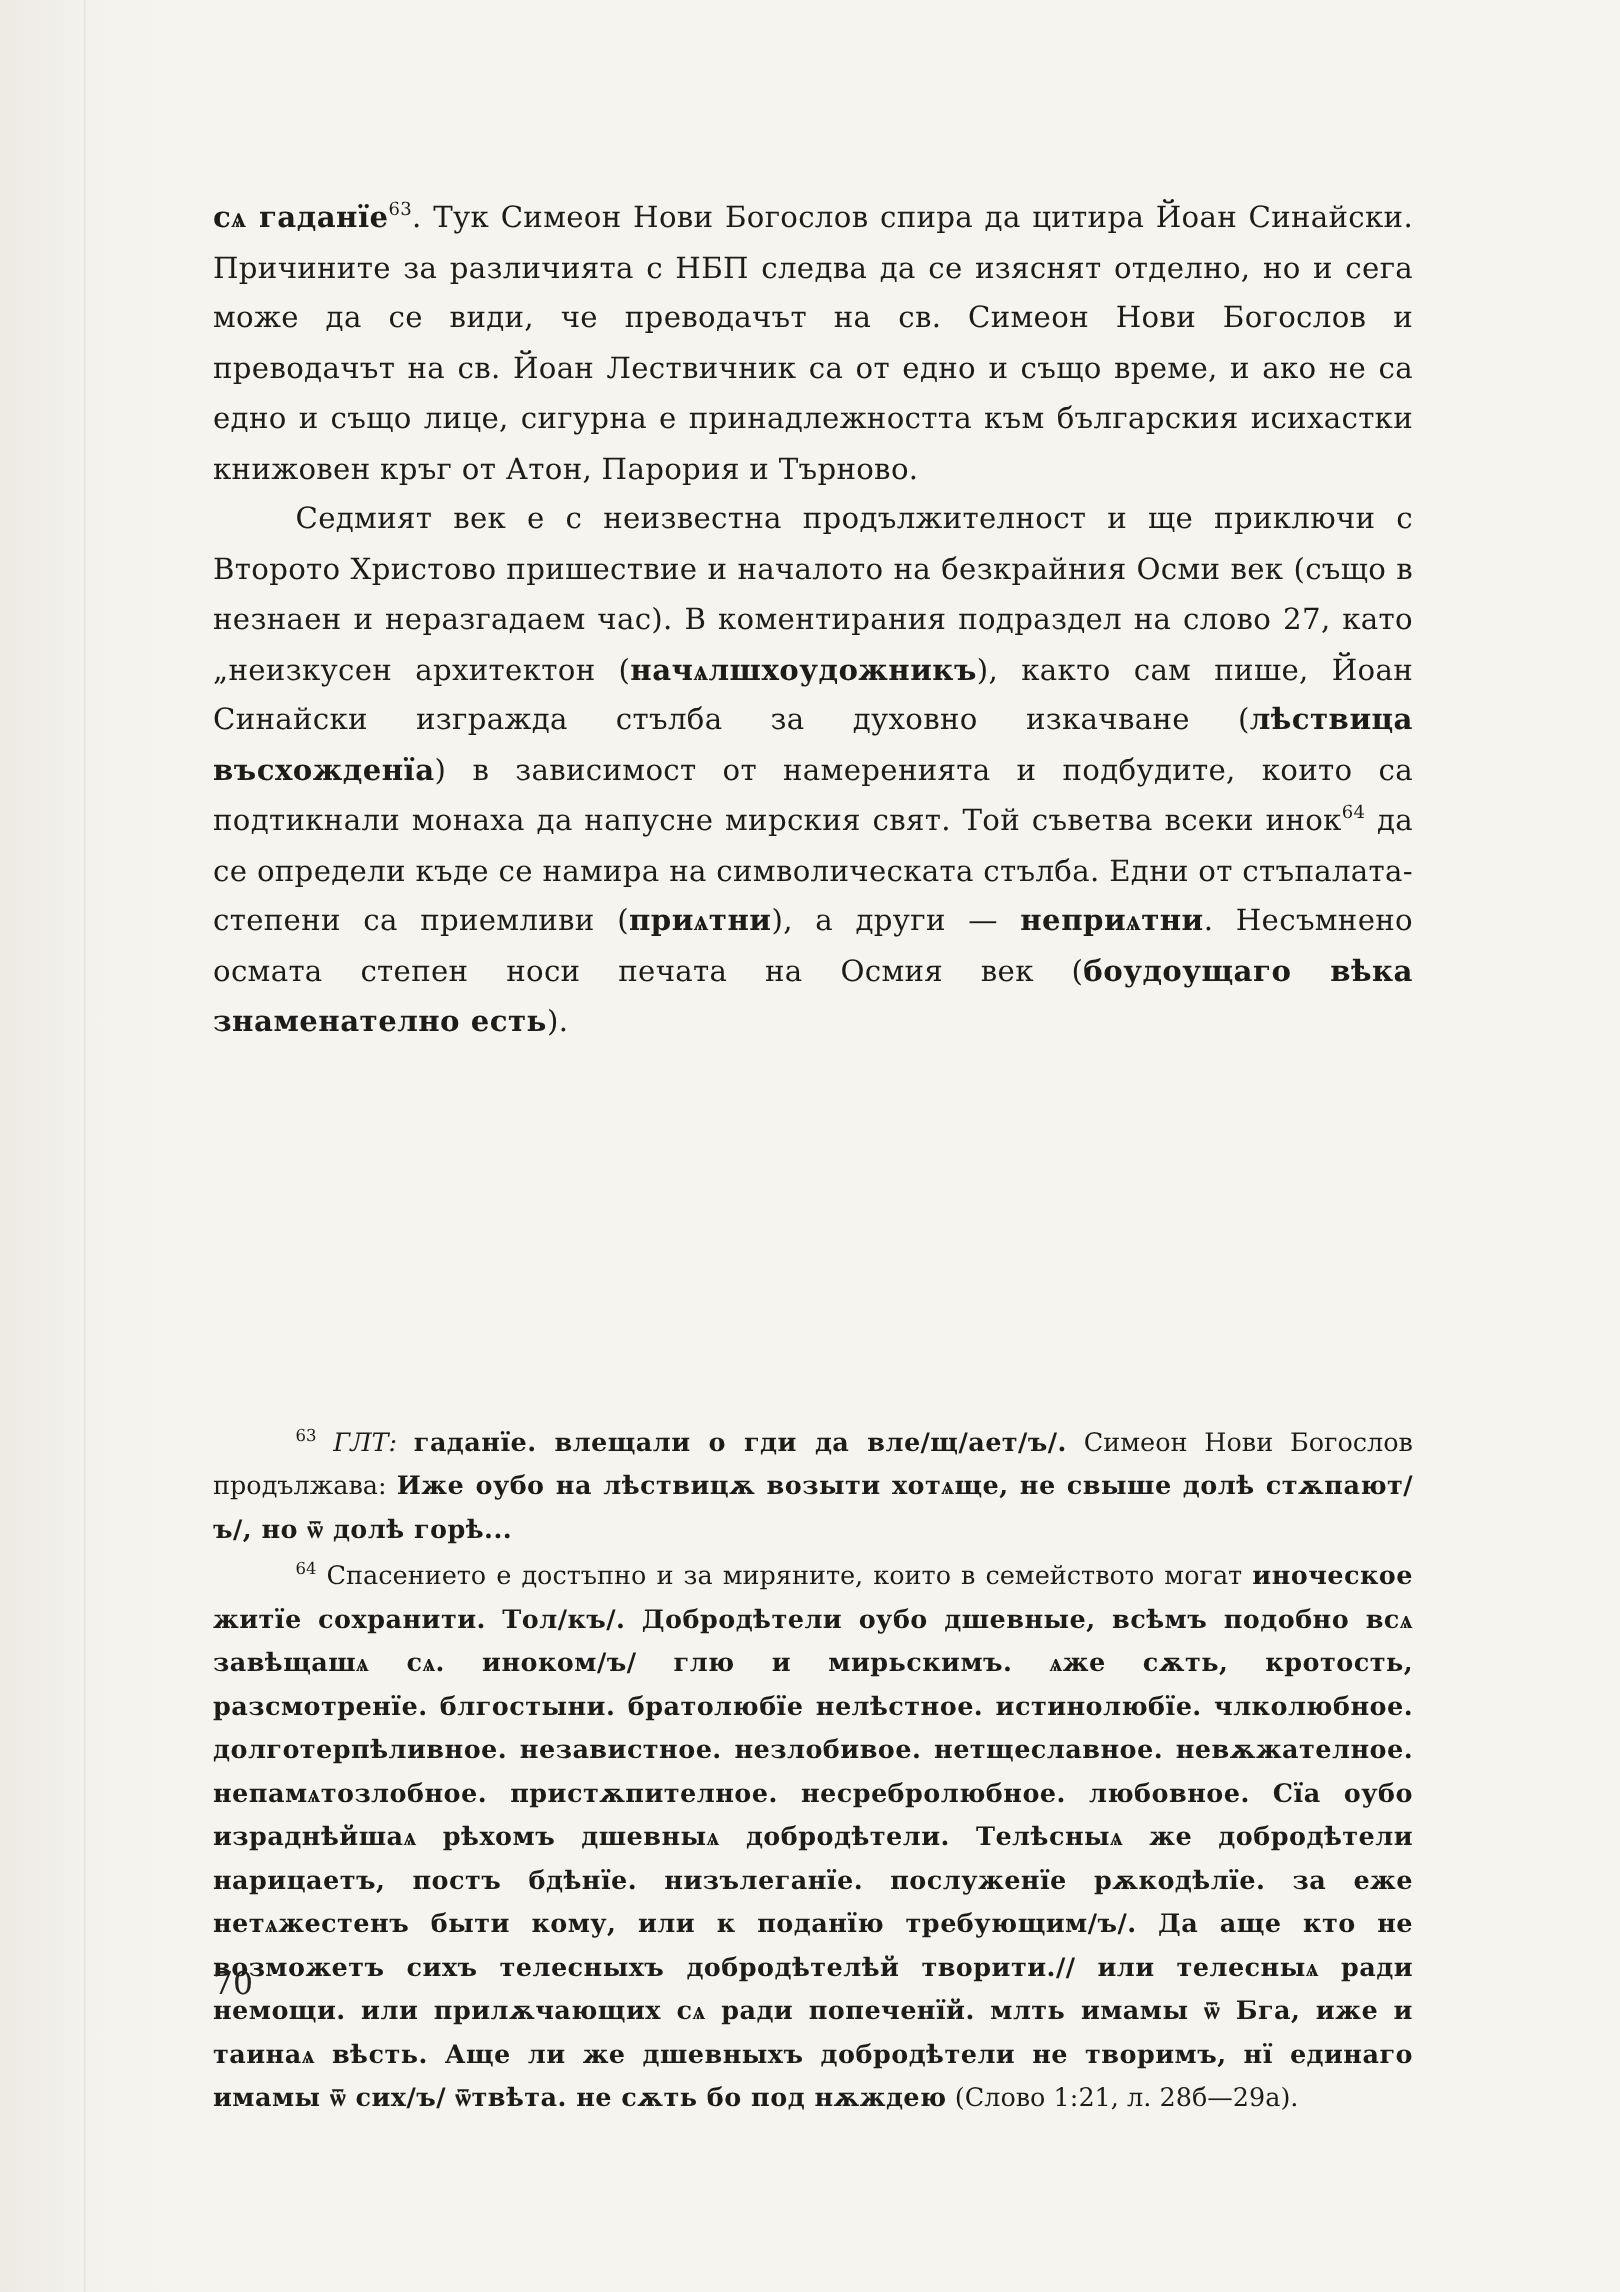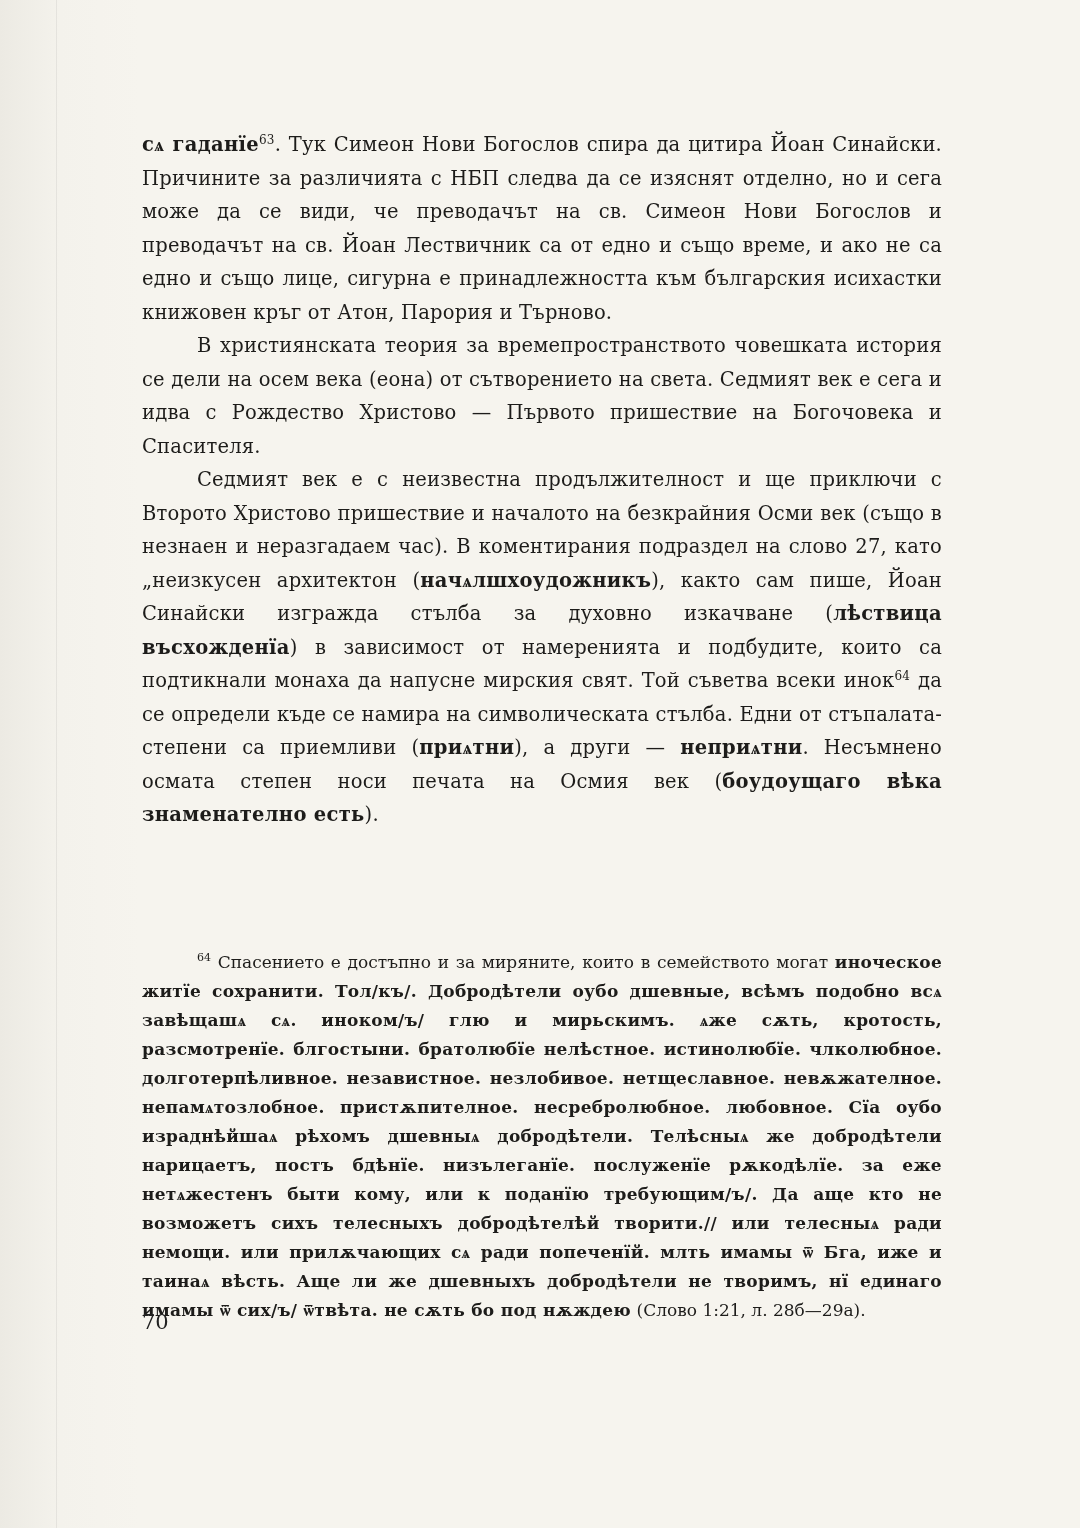--- a/index.html
+++ b/index.html
@@ -82,24 +82,24 @@
 </style>
 </head>
 <body>
 
 <div class="page">
   <div class="page-edge-line"></div>
 
   <div class="main-text">
     <p class="no-indent"><span class="cs">сѧ гаданїе</span><sup class="fnref">63</sup><span>. Тук Симеон Нови Богослов спира да цитира Йоан Синайски. Причините за различията с НБП следва да се изяснят отделно, но и сега може да се види, че преводачът на св. Симеон Нови Богослов и преводачът на св. Йоан Лествичник са от едно и също време, и ако не са едно и също лице, сигурна е принадлежността към българския исихастки книжовен кръг от Атон, Парория и Търново.</span></p>
 
-    <p><span>В християнската теория за времепространството човешката история се дели на осем века (еона) от сътворението на света. Седмият век е сега и идва с Рождество Христово — Първото пришествие на Богочовека и Спасителя.</span></p>
 
     <p><span>Седмият век е с неизвестна продължителност и ще приключи с Второто Христово пришествие и началото на безкрайния Осми век (също в незнаен и неразгадаем час). В коментирания подраздел на слово 27, като „неизкусен архитектон (</span><span class="cs">начѧлшхоудожникъ</span><span>), както сам пише, Йоан Синайски изгражда стълба за духовно изкачване (</span><span class="cs">лѣствица въсхожденїа</span><span>) в зависимост от намеренията и подбудите, които са подтикнали монаха да напусне мирския свят. Той съветва всеки инок</span><sup class="fnref">64</sup><span> да се определи къде се намира на символическата стълба. Едни от стъпалата-степени са приемливи (</span><span class="cs">приѧтни</span><span>), а други — </span><span class="cs">неприѧтни</span><span>. Несъмнено осмата степен носи печата на Осмия век (</span><span class="cs">боудоущаго вѣка знаменателно есть</span><span>).</span></p>
   </div>
 
   <div class="footnotes">
+    <p><sup class="fnref">63</sup><span class="fn-label"> ГЛТ: </span><span class="cs">гаданїе. влещали о гди да вле/щ/ает/ъ/.</span><span> Симеон Нови Богослов продължава: </span><span class="cs">Иже оубо на лѣствицѫ возыти хотѧще, не свыше долѣ стѫпают/ъ/, но ѿ долѣ горѣ...</span></p>
 
     <p><sup class="fnref">64</sup><span> Спасението е достъпно и за миряните, които в семейството могат </span><span class="cs">иноческое житїе сохранити. Тол/къ/. Добродѣтели оубо дшевные, всѣмъ подобно всѧ завѣщашѧ сѧ. иноком/ъ/ глю и мирьскимъ. ѧже сѫть, кротость, разсмотренїе. блгостыни. братолюбїе нелѣстное. истинолюбїе. члколюбное. долготерпѣливное. независтное. незлобивое. нетщеславное. невѫжателное. непамѧтозлобное. пристѫпителное. несребролюбное. любовное. Сїа оубо израднѣйшаѧ рѣхомъ дшевныѧ добродѣтели. Телѣсныѧ же добродѣтели нарицаетъ, постъ бдѣнїе. низълеганїе. послуженїе рѫкодѣлїе. за еже нетѧжестенъ быти кому, или к поданїю требующим/ъ/. Да аще кто не возможетъ сихъ телесныхъ добродѣтелѣй творити.// или телесныѧ ради немощи. или прилѫчающих сѧ ради попеченїй. млть имамы ѿ Бга, иже и таинаѧ вѣсть. Аще ли же дшевныхъ добродѣтели не творимъ, нї единаго имамы ѿ сих/ъ/ ѿтвѣта. не сѫть бо под нѫждею</span><span> (Слово 1:21, л. 28б—29а).</span></p>
   </div>
 
   <div class="page-number">70</div>
 </div>
 
 </body></html>

